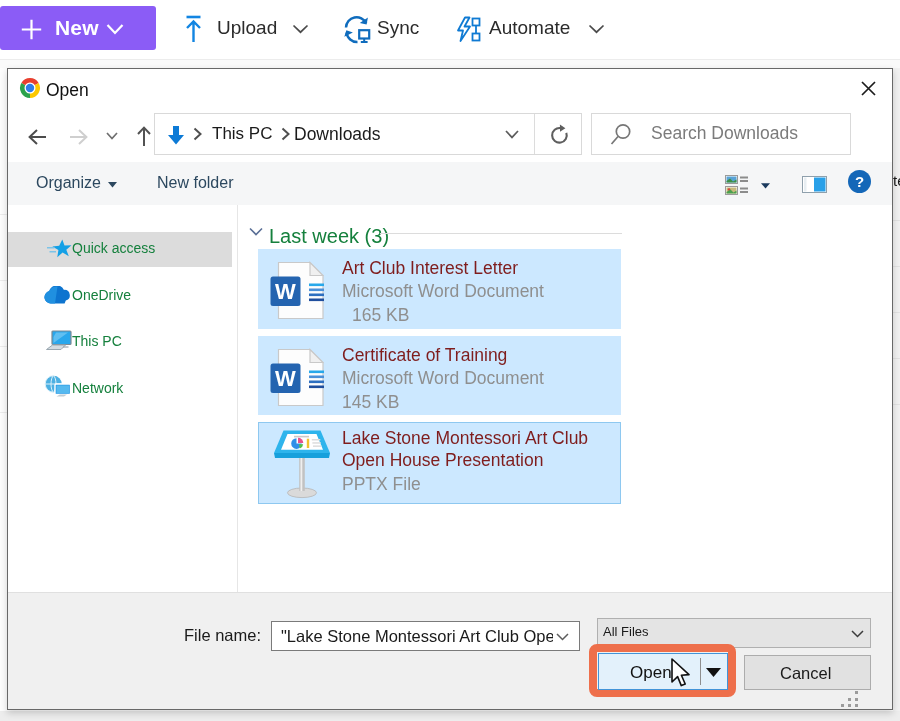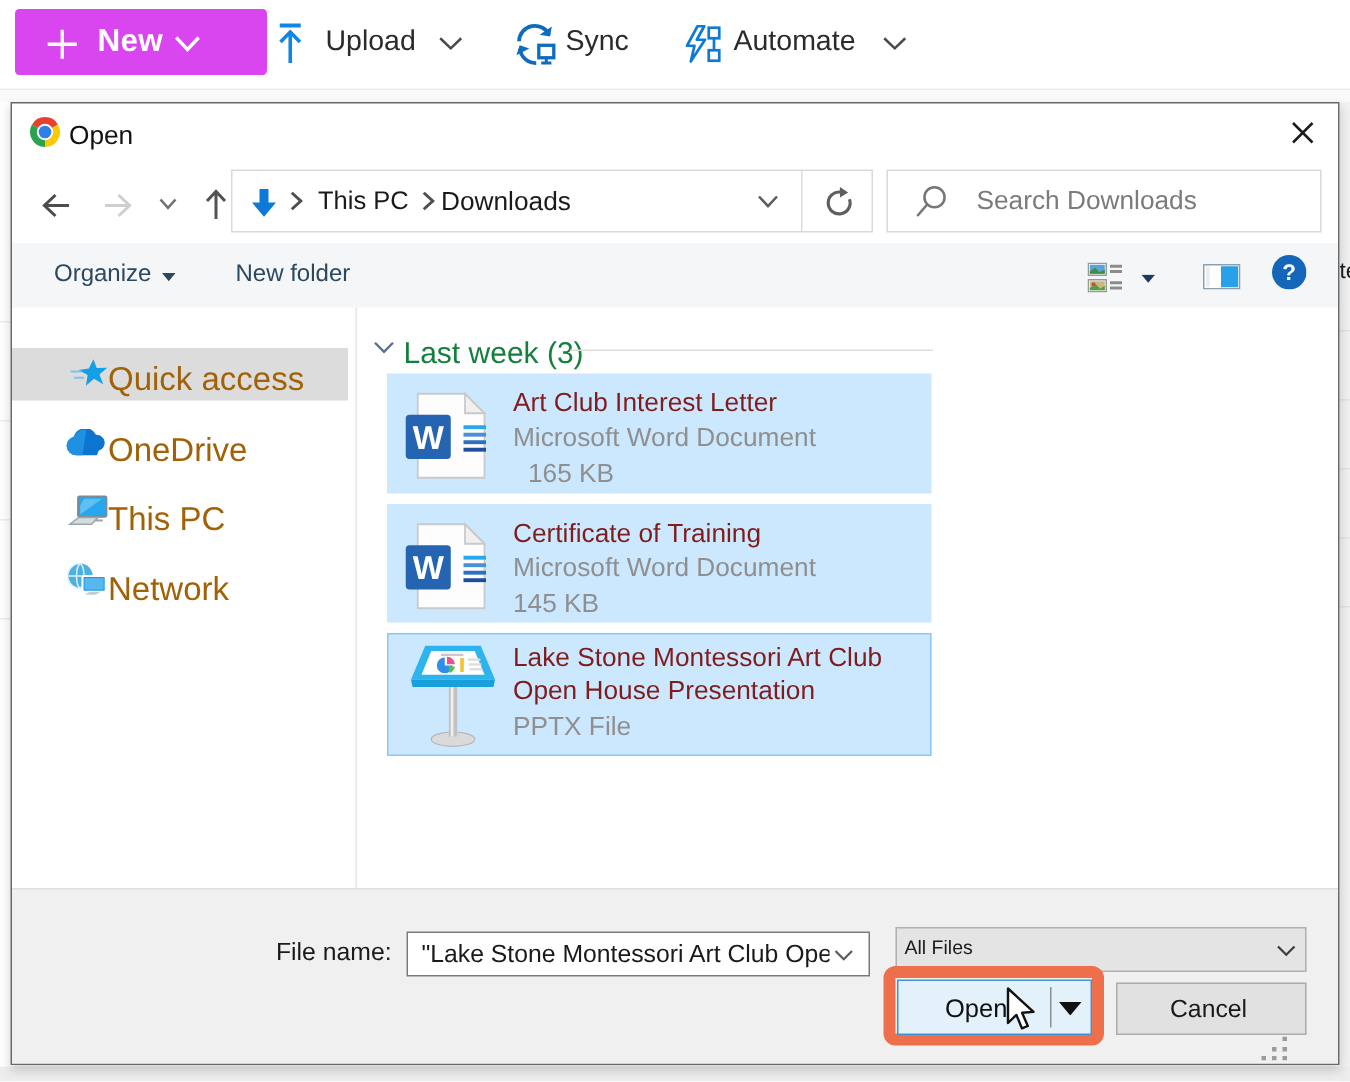--- a/index.html
+++ b/index.html
@@ -1,34 +1,34 @@
 <!DOCTYPE html>
 <html><head>
 <meta charset="utf-8">
 <style>
   * { margin:0; padding:0; box-sizing:border-box; }
   html,body { width:900px; height:721px; background:#fff; overflow:hidden;
     font-family:"Liberation Sans", sans-serif; }
   .abs { position:absolute; }
   #stage { position:relative; width:900px; height:721px; }
   
-  #newbtn { left:10px; top:6px; width:168px; height:44px; background:#d946ef;
+  #newbtn { left:0; top:6px; width:156px; height:44px; background:#8b5cf6;
     border-radius:3px; color:#fff; }
   #newbtn .plus { left:21px; top:13px; }
   #newbtn .lbl { left:55px; top:10px; font-size:21px; font-weight:bold; letter-spacing:.2px; }
   .tbtxt { font-size:19px; color:#2b2b2b; top:17px; }
   
   #dlg { left:7px; top:68px; width:886px; height:642px; background:#fff;
     border:1px solid #686868; box-shadow:0 3px 7px rgba(0,0,0,.18); }
   #dlg .in { position:absolute; }
   .navbox { border:1px solid #d9d9d9; background:#fff; }
   #menubar { left:0; top:93px; width:884px; height:43px; background:#f5f6f7; }
   #sidesep { left:229px; top:136px; width:1px; height:387px; background:#e6e6e6; }
   #qahl { left:0; top:163px; width:224px; height:35px; background:#dcdcdc; }
-  .snav { font-size:22px; color:#a16207; }
+  .snav { font-size:14px; color:#15803d; }
   .tile { left:250px; width:363px; background:#cce8ff; }
   .t-title { font-size:17.5px; color:#7f1d1d; }
   .t-sub { font-size:17.5px; color:#8f8f8f; }
   #footer { left:0; top:523px; width:884px; height:117px; background:#f0f0f0;
     border-top:1px solid #e0e0e0; }
   .ftxt { font-size:16.5px; color:#1a1a1a; }
 </style>
 </head>
 <body>
 <div id="stage">
@@ -129,21 +129,21 @@
       <div class="abs" style="left:139px;top:10px;font-size:17.5px;color:#1a1a1a">Downloads</div>
       <svg class="abs" style="left:350px;top:16px" width="14" height="9" viewBox="0 0 14 9">
         <path d="M1 1 L7 7.4 L13 1" stroke="#5c5c5c" stroke-width="1.7" fill="none"></path>
       </svg>
       <div class="abs" style="left:379px;top:0;width:1px;height:40px;background:#dcdcdc"></div>
       <svg class="abs" style="left:394px;top:10px" width="21" height="21" viewBox="0 0 21 21">
         <path d="M17.3 8.8 A 7.3 7.3 0 1 1 11.6 4.1" stroke="#5e5e5e" stroke-width="2.1" fill="none"></path>
         <path d="M10.9 0.6 L16.4 4.3 L11 7.7 Z" fill="#5e5e5e"></path>
       </svg>
     </div>
-    <div class="in navbox" style="left:583px;top:44px;width:290px;height:42px">
+    <div class="in navbox" style="left:583px;top:44px;width:260px;height:42px">
       <svg class="abs" style="left:18px;top:9px" width="22" height="23" viewBox="0 0 22 23">
         <circle cx="13" cy="8.5" r="6.7" stroke="#767676" stroke-width="1.7" fill="none"></circle>
         <path d="M8 13.5 L1.5 21" stroke="#767676" stroke-width="1.7"></path>
       </svg>
       <div class="abs" style="left:59px;top:9px;font-size:17.5px;color:#7b7b7b">Search Downloads</div>
     </div>
 
     <div class="in" id="menubar">
       <div class="abs" style="left:28px;top:12px;font-size:16px;color:#2c485f">Organize</div>
       <svg class="abs" style="left:100px;top:20px" width="9" height="6" viewBox="0 0 9 6">

